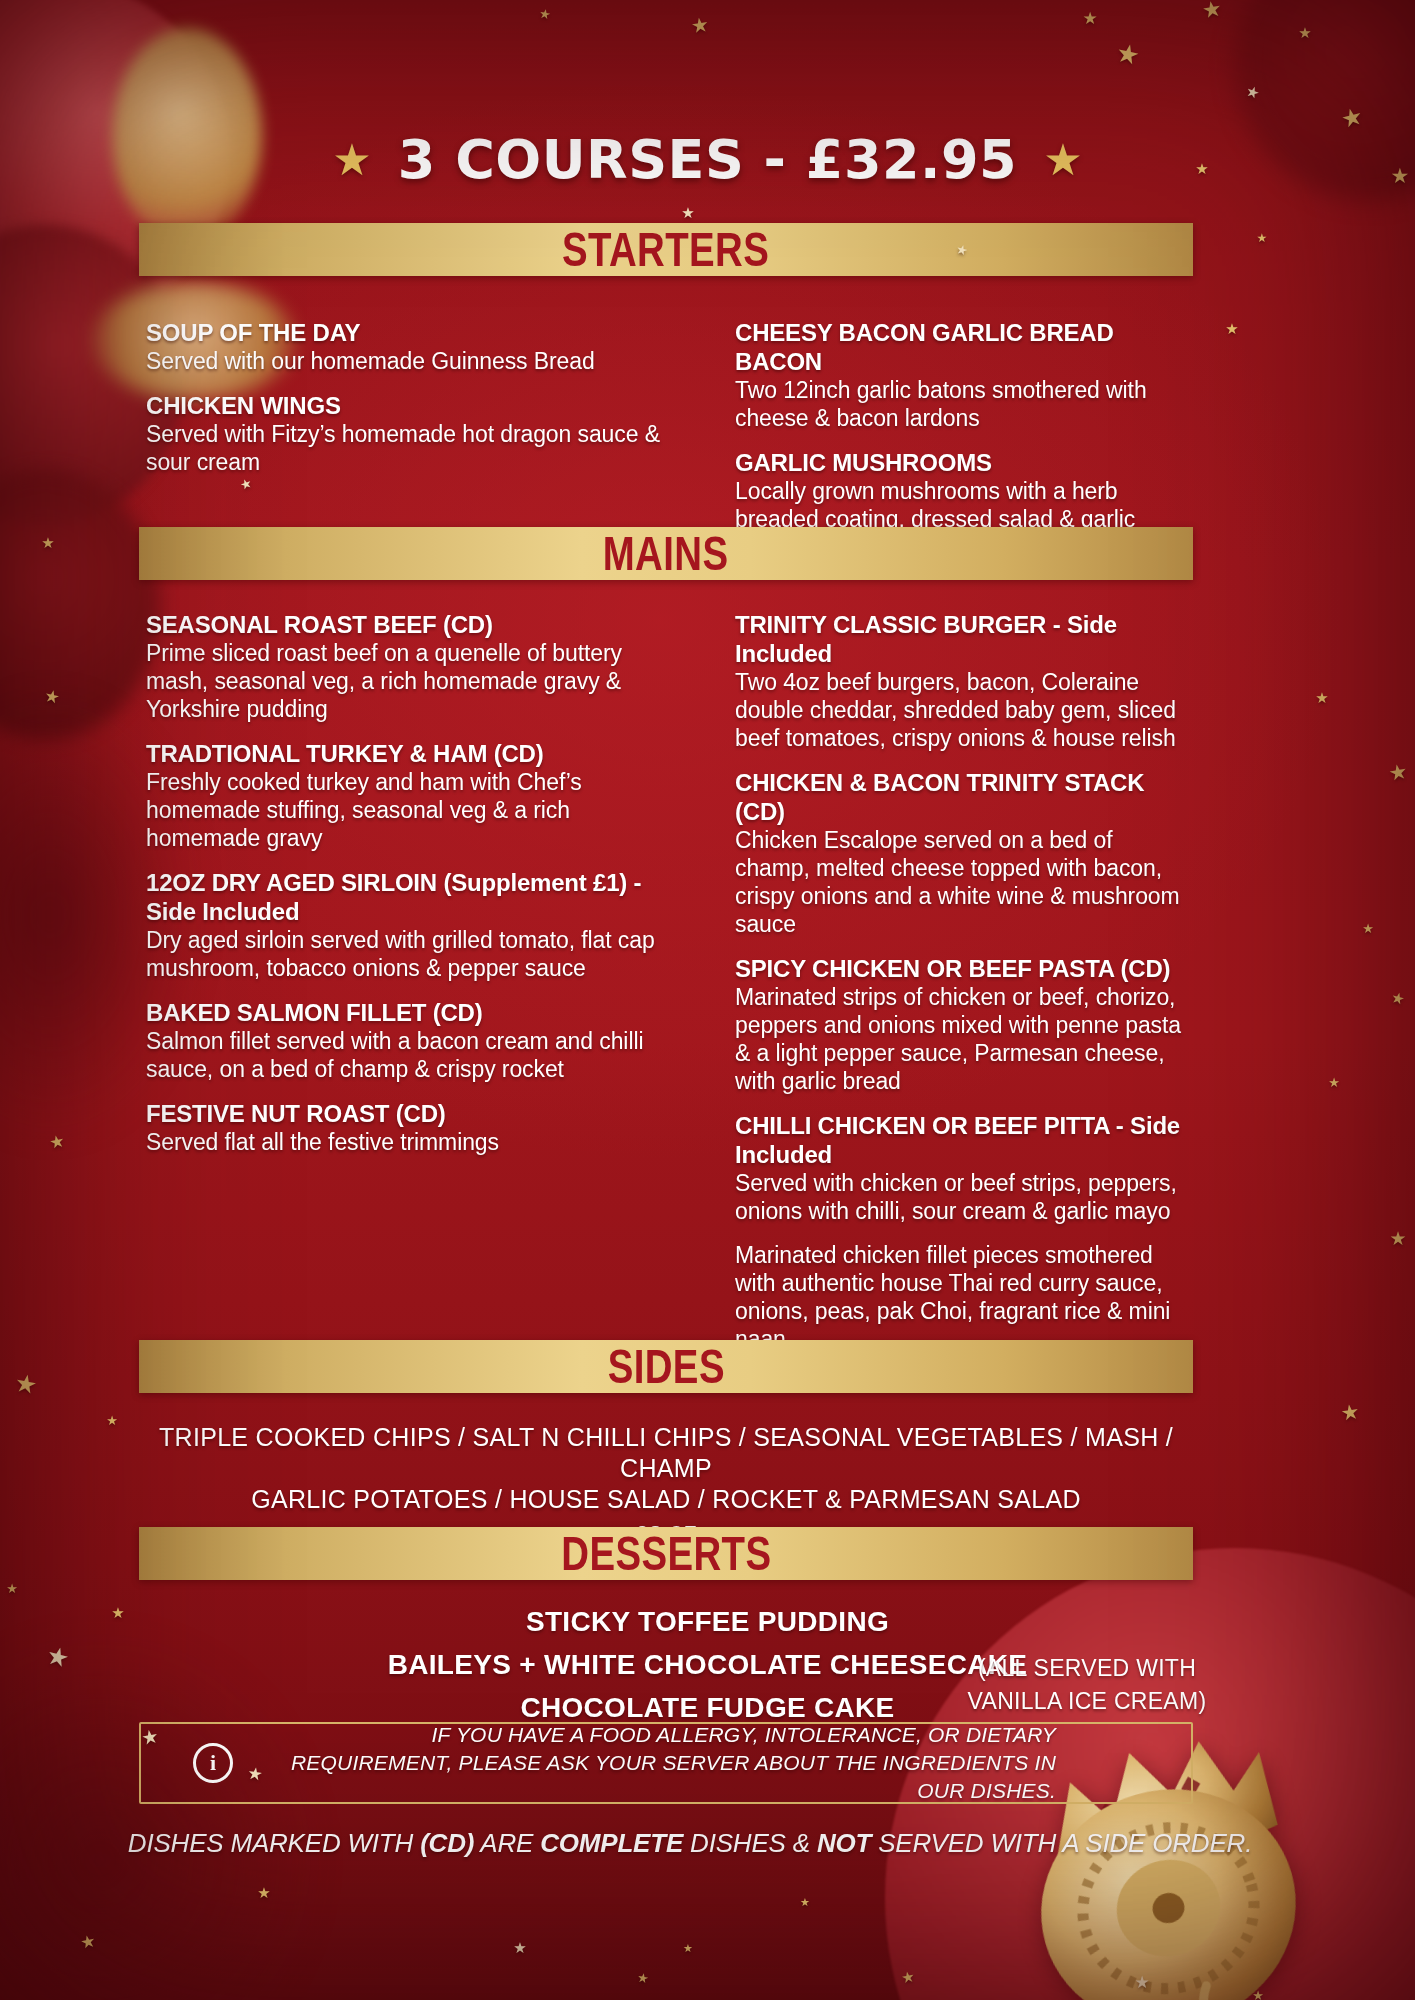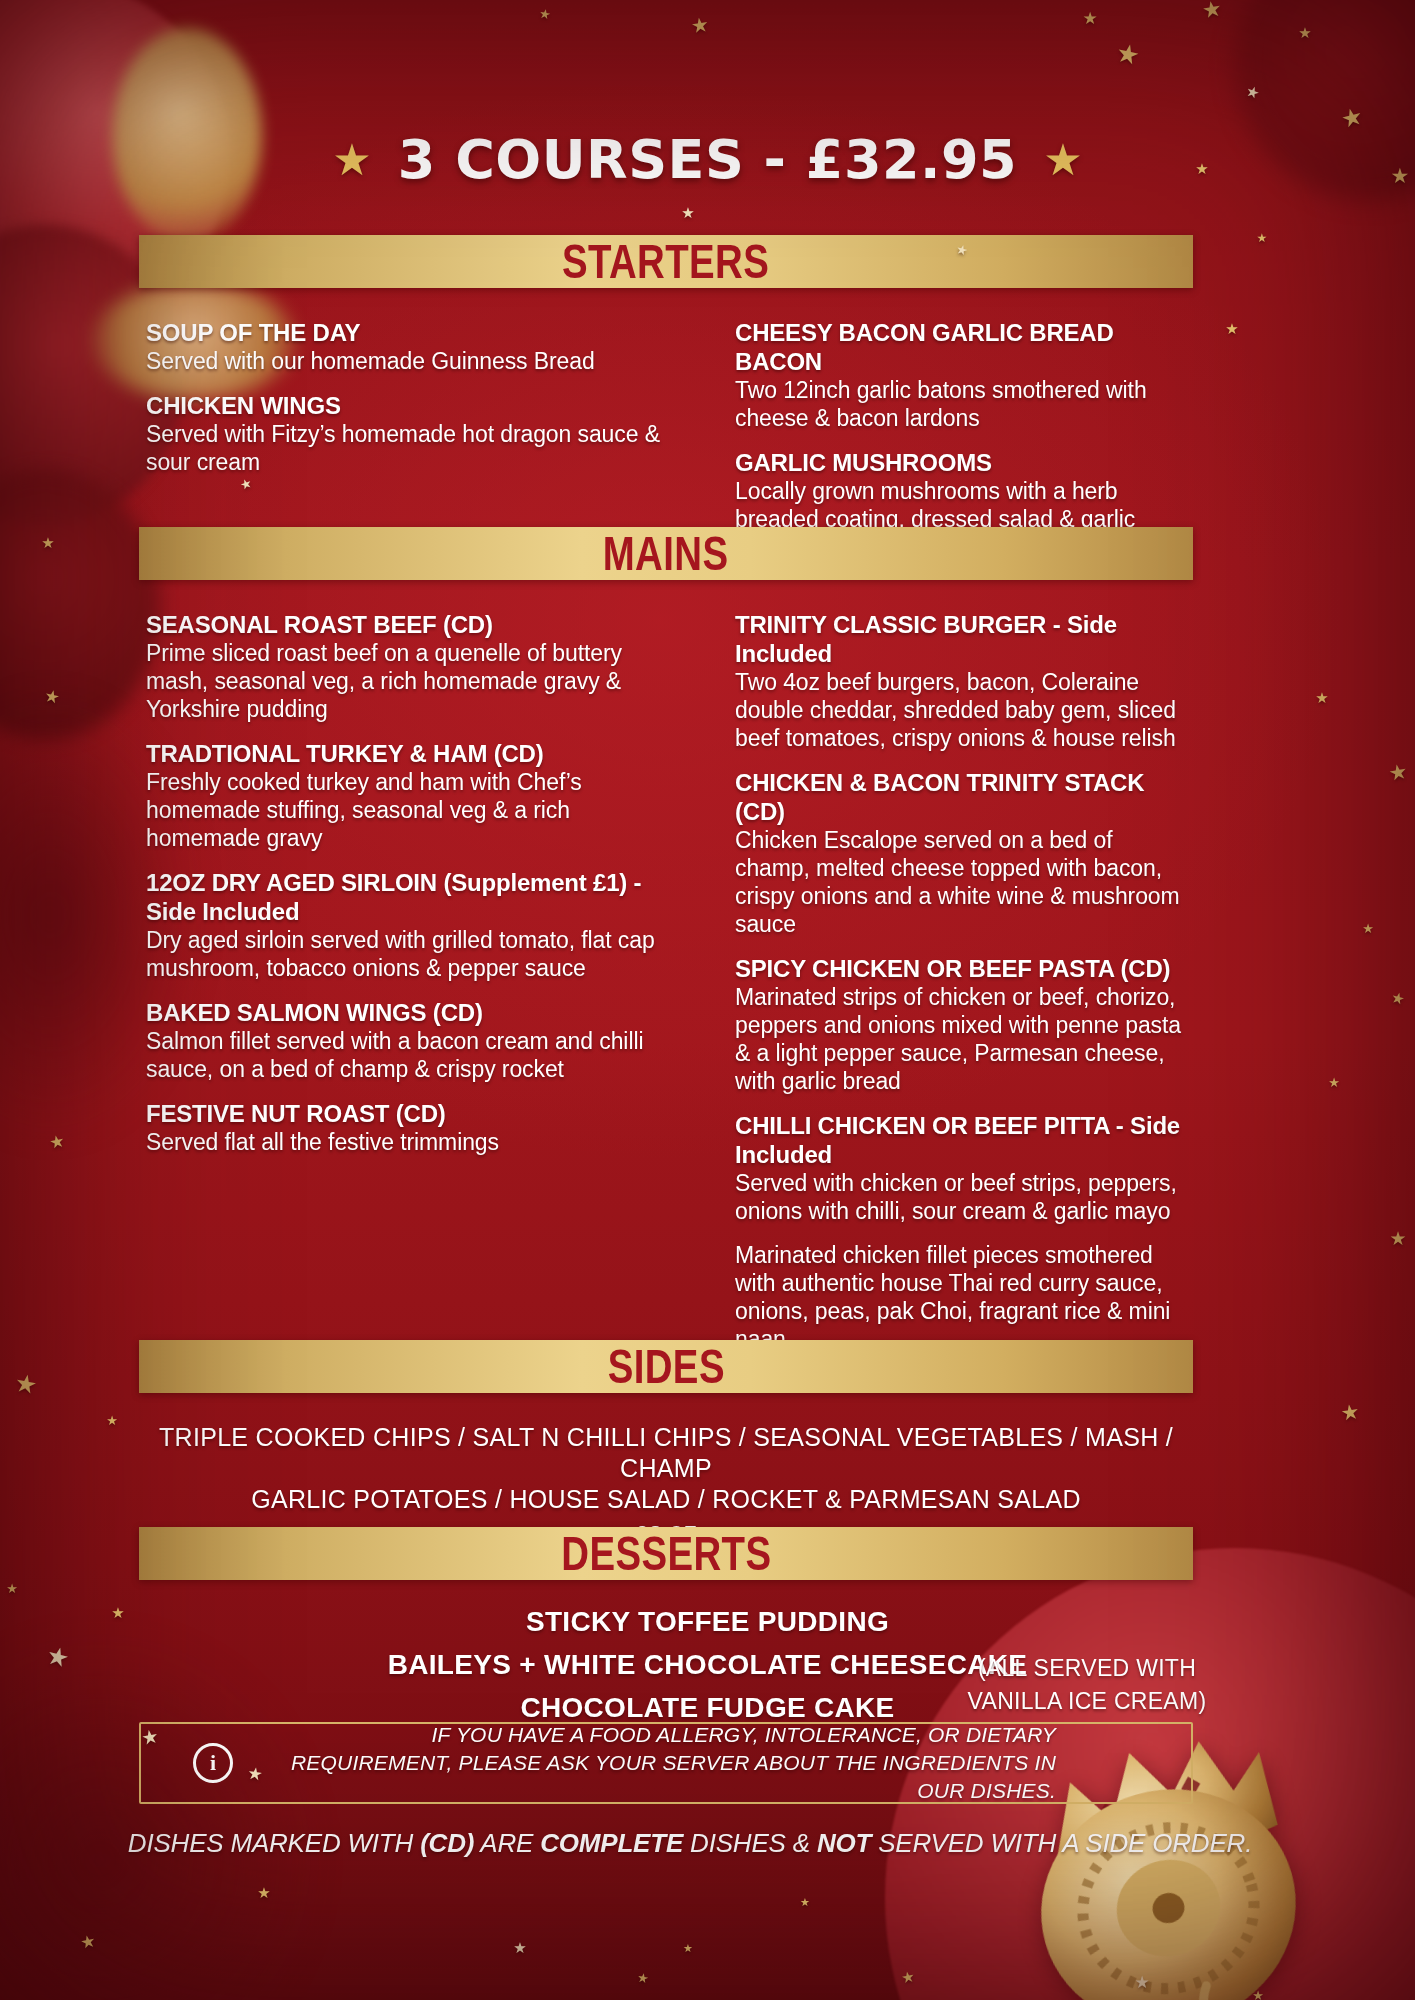--- a/index.html
+++ b/index.html
@@ -145,21 +145,21 @@
     </div>
 
   <div class="content">
 
     <div class="title-row">
       <span class="tstar">★</span>
       <h1 class="title">3 COURSES - £32.95</h1>
       <span class="tstar">★</span>
     </div>
 
-    <div class="banner" style="top:235px">
+    <div class="banner" style="top:223px">
       <span class="banner-text">STARTERS</span>
     </div>
     <div class="cols" style="top:310px">
       <div class="col-left">
         <div class="item">
           <div class="item-name">SOUP OF THE DAY</div>
           <div class="item-desc">Served with our homemade Guinness Bread</div>
         </div>
         <div class="item">
           <div class="item-name">CHICKEN WINGS</div>
@@ -189,21 +189,21 @@
         </div>
         <div class="item">
           <div class="item-name">TRADTIONAL TURKEY &amp; HAM (CD)</div>
           <div class="item-desc">Freshly cooked turkey and ham with Chef’s homemade stuffing, seasonal veg &amp; a rich homemade gravy</div>
         </div>
         <div class="item">
           <div class="item-name">12OZ DRY AGED SIRLOIN (Supplement £1) - Side Included</div>
           <div class="item-desc">Dry aged sirloin served with grilled tomato, flat cap mushroom, tobacco onions &amp; pepper sauce</div>
         </div>
         <div class="item">
-          <div class="item-name">BAKED SALMON WINGS (CD)</div>
+          <div class="item-name">BAKED SALMON FILLET (CD)</div>
           <div class="item-desc">Salmon fillet served with a bacon cream and chilli sauce, on a bed of champ &amp; crispy rocket</div>
         </div>
         <div class="item">
           <div class="item-name">FESTIVE NUT ROAST (CD)</div>
           <div class="item-desc">Served flat all the festive trimmings</div>
         </div>
       </div>
       <div class="col-right">
         <div class="item">
           <div class="item-name">TRINITY CLASSIC BURGER - Side Included</div>

